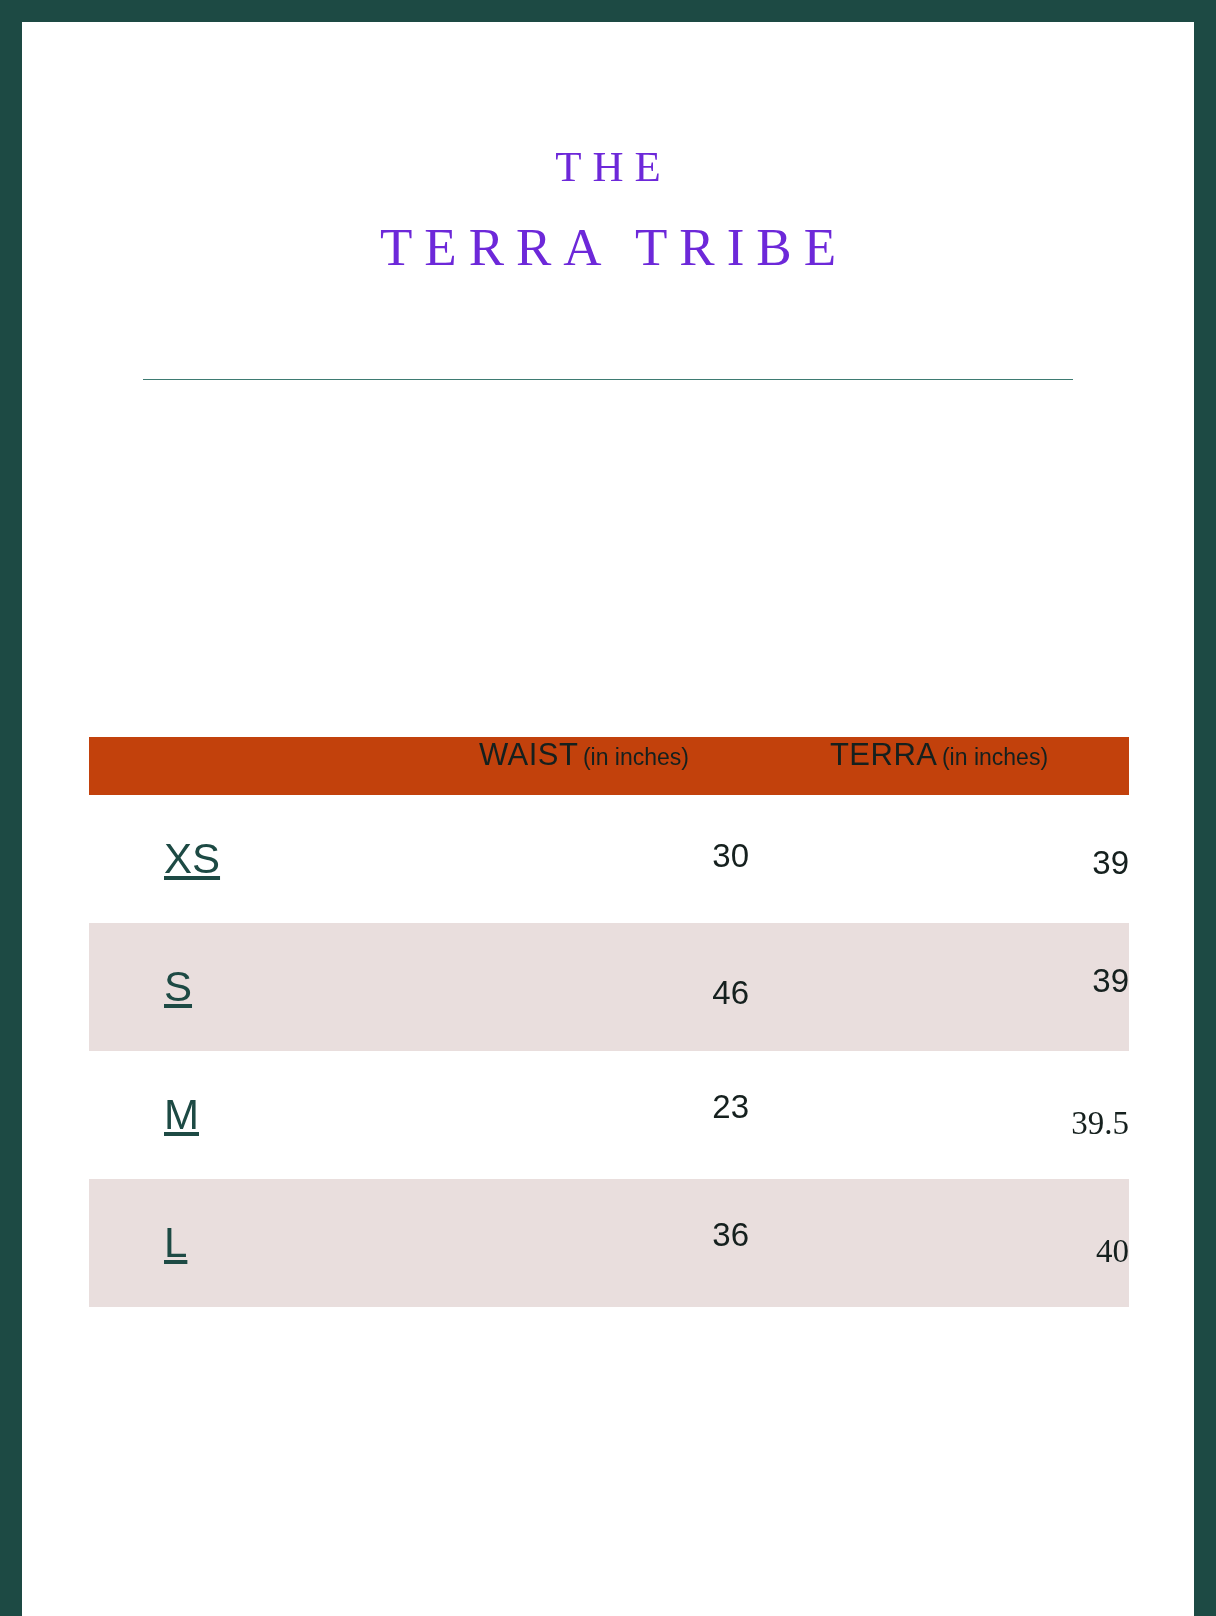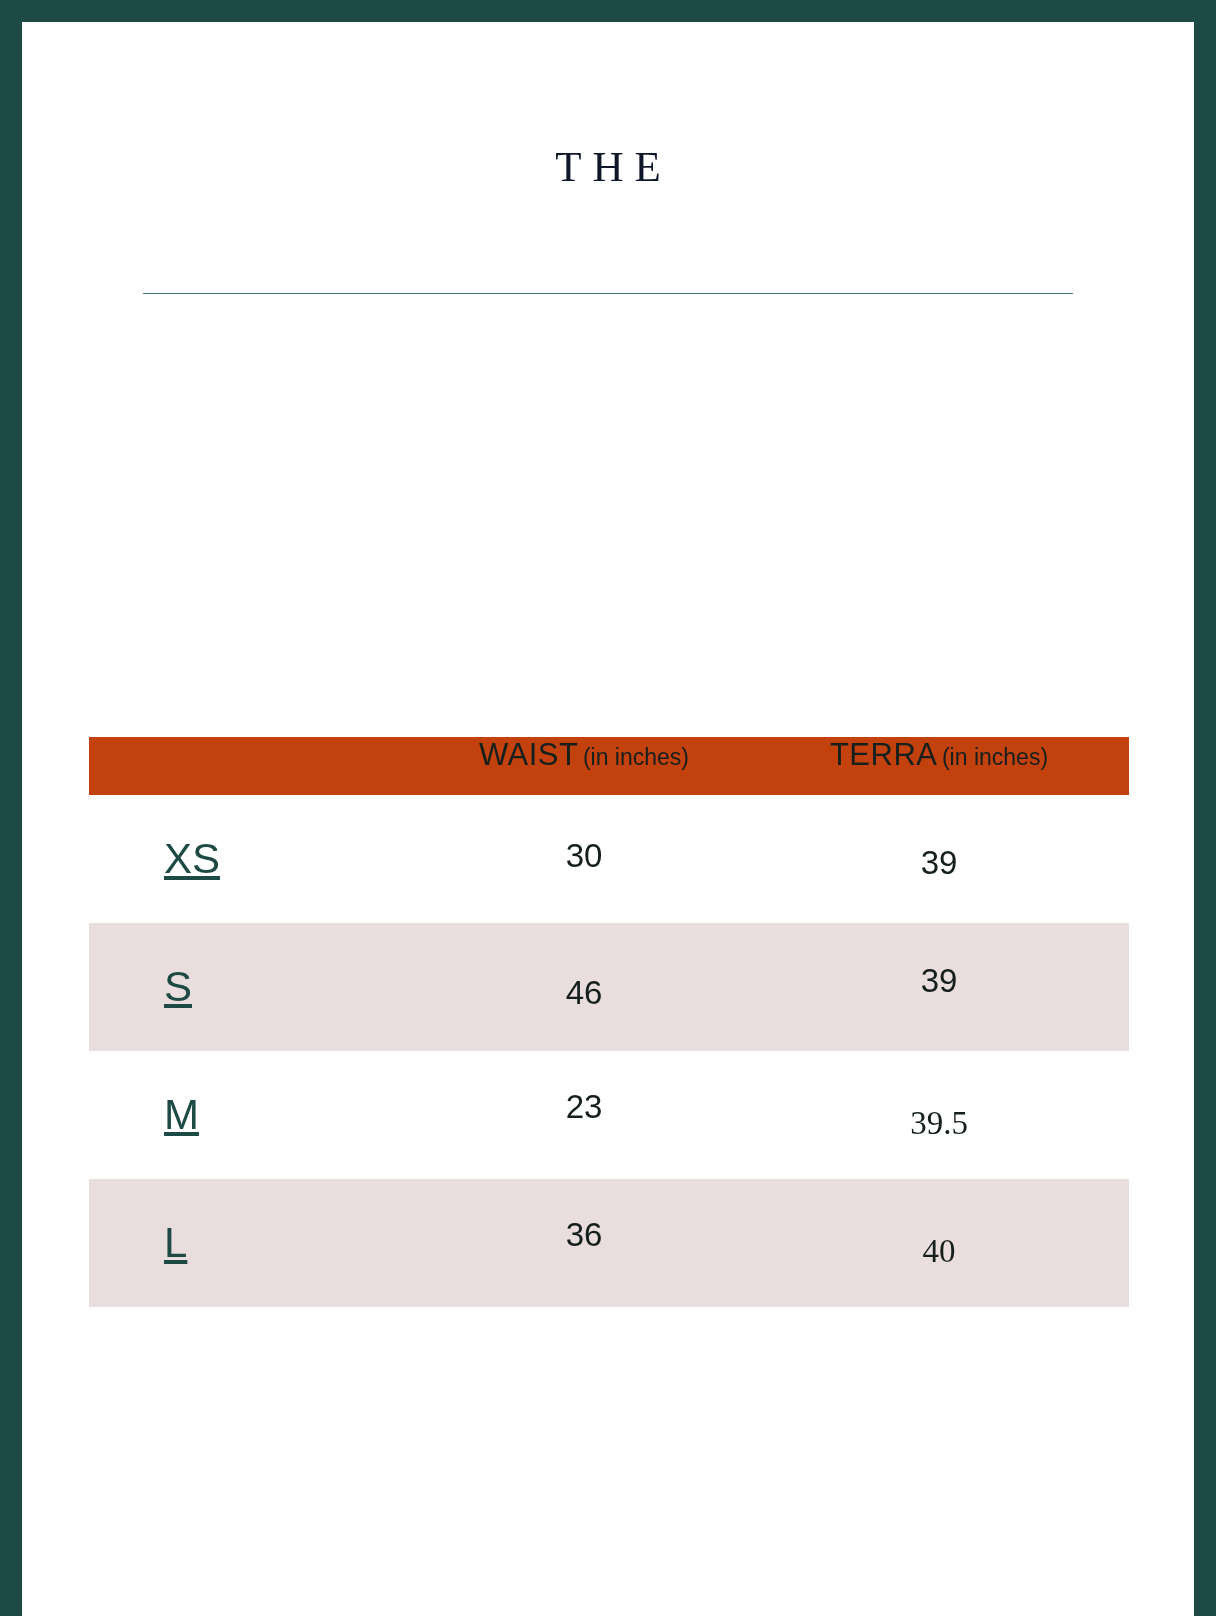--- a/index.html
+++ b/index.html
@@ -26,21 +26,21 @@
     position: relative;
     width: 100%;
     height: 100%;
     box-sizing: border-box;
     background: #ffffff;
   }
 
   .brand {
     text-align: center;
     font-family: "Liberation Serif", serif;
-    color: #0f172a;
+    color: #6d28d9;
     font-weight: 400;
   }
   .brand-line1 {
     margin-top: 120px;
     font-size: 43px;
     letter-spacing: 11px;
     text-indent: 11px;
   }
   .brand-line2 {
     margin-top: 26px;
@@ -106,39 +106,40 @@
   .size-cell {
     color: #1d4a44;
     font-size: 42px;
     padding-left: 75px;
     font-weight: 400;
     text-decoration: underline;
   }
   .val-cell {
     color: #15201e;
     font-size: 33px;
-    text-align: center;
+    text-align: right;
   }
 
   
   .nudge-a { position: relative; top: -3px; }
   .nudge-b { position: relative; top: 4px; }
   .nudge-c { position: relative; top: -6px; }
   .nudge-d { position: relative; top: 6px; }
   .nudge-e { position: relative; top: -8px; }
   .nudge-f { position: relative; top: 8px; font-family: Liberation Serif, serif; }
 </style>
 </head>
 <body>
 
 <div class="page">
   <div class="inner">
 
     <div class="brand">
       <div class="brand-line1">THE</div>
+      <div class="brand-line2">TERRA TRIBE</div>
     </div>
 
     <div class="rule"></div>
 
     <div class="table-wrap">
       <table class="size-table">
         <thead>
           <tr>
             <th class="col-size">
               <span class="hdr-main"></span>

